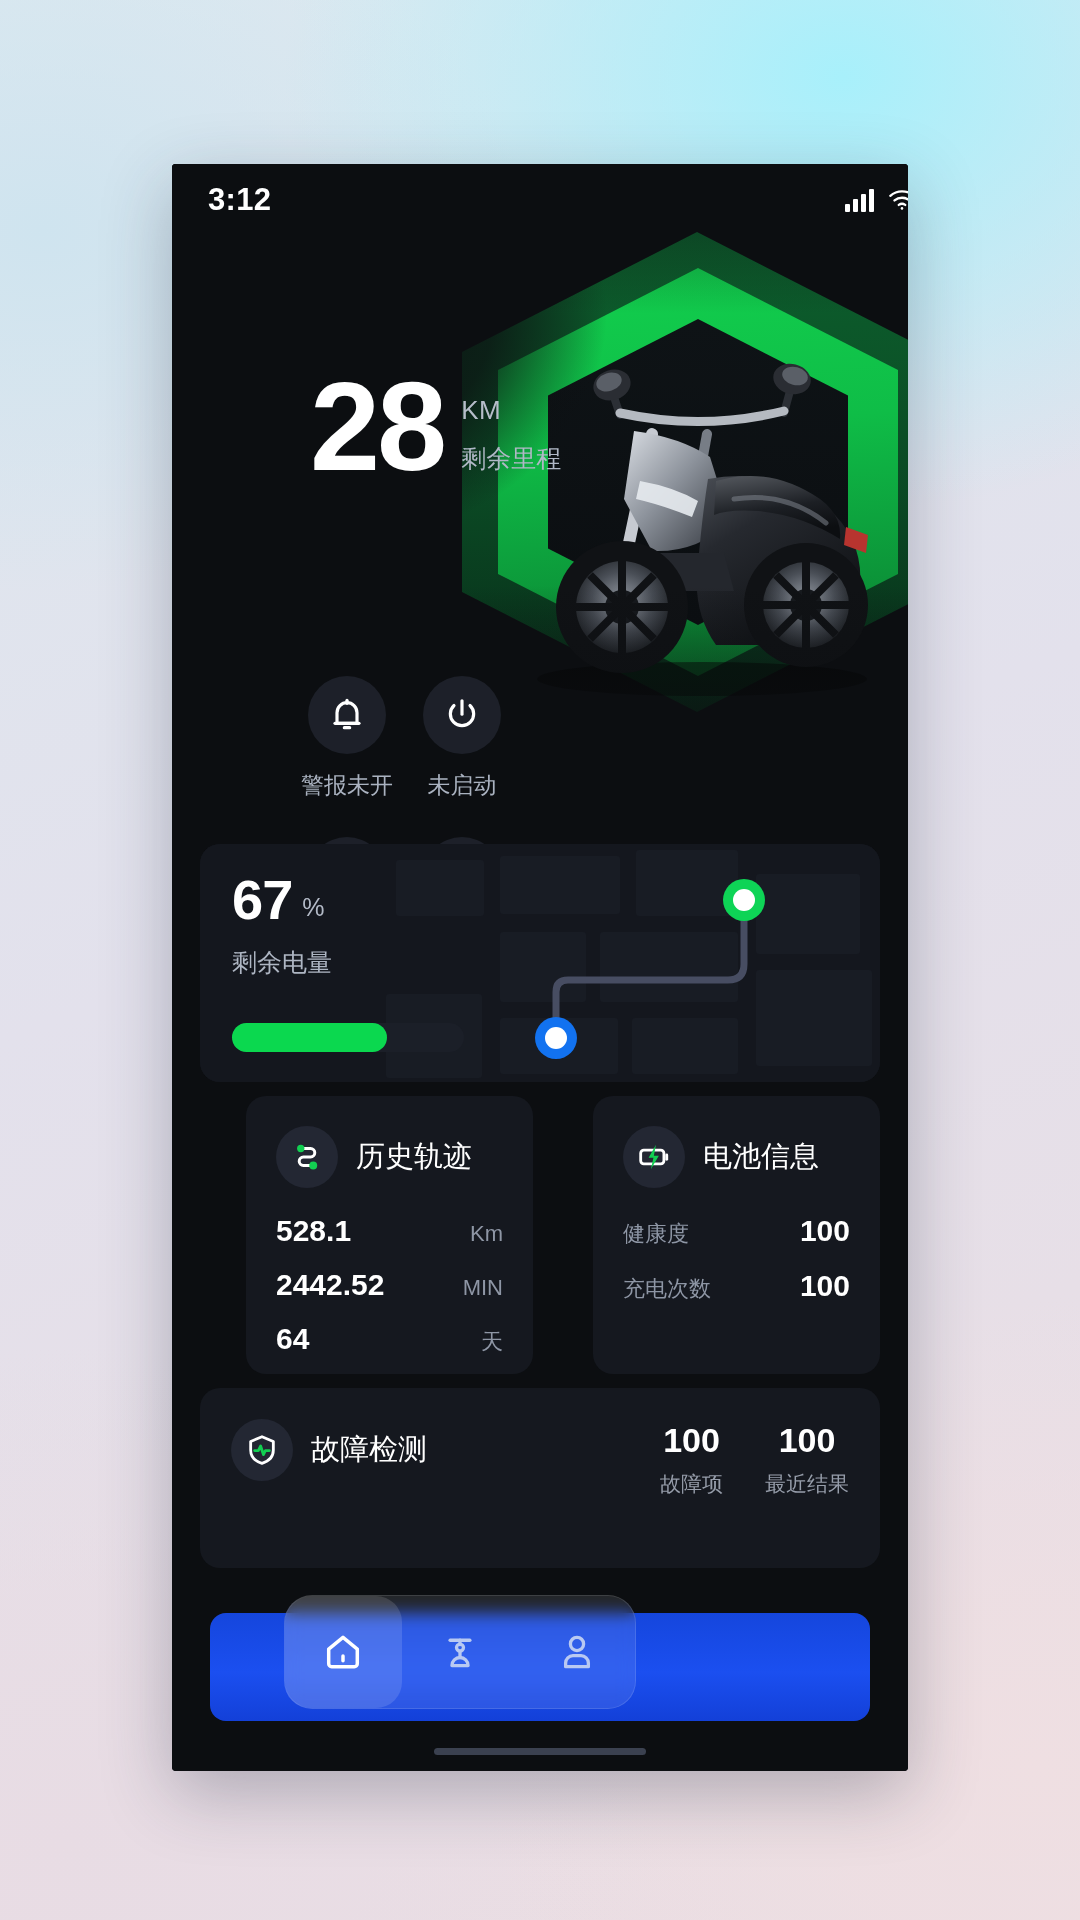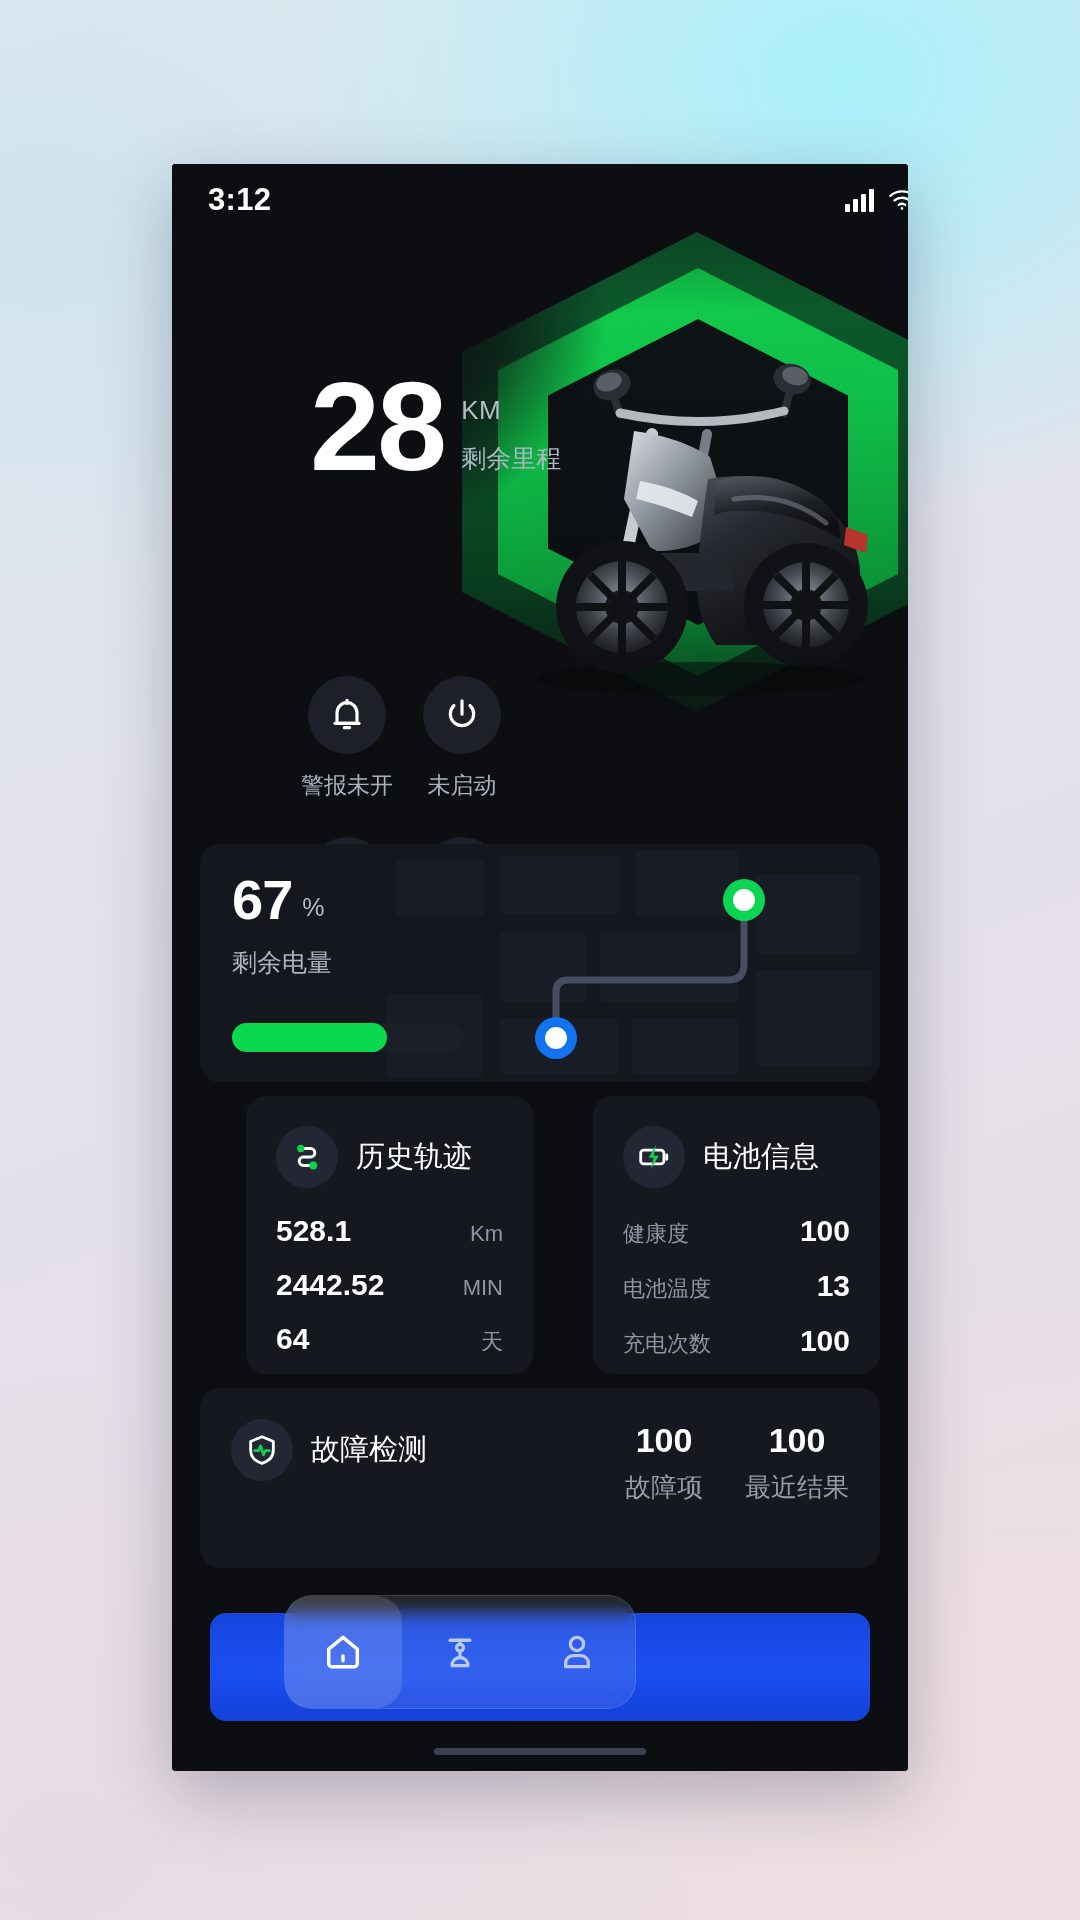--- a/index.html
+++ b/index.html
@@ -339,21 +339,21 @@
     padding-top: 2px;
   }
   .fault-metric { text-align: center; }
   .fault-val {
     color: #ffffff;
     font-size: 34px;
     font-weight: bold;
   }
   .fault-cap {
     color: #969daa;
-    font-size: 26px;
+    font-size: 21px;
     margin-top: 10px;
   }
 
   
   .bottombar {
     position: absolute;
     left: 38px; bottom: 50px;
     width: 660px; height: 108px;
     border-radius: 16px;
     background: linear-gradient(180deg, #1546dd 0%, #1b4ff0 55%, #1340d8 100%);
@@ -624,24 +624,20 @@
                   <path d="M13.4 3.4 L8.2 12.6 H11.6 L9.8 20.6 L15.4 11.2 H11.9 Z" fill="#12cf51"></path>
                 </svg>
               </div>
               <div class="head-title">电池信息</div>
             </div>
             <div class="stat-line">
               <span class="stat-muted">健康度</span>
               <span class="stat-strong">100</span>
             </div>
             <div class="stat-line">
-              <span class="stat-muted">电池温度</span>
-              <span class="stat-strong">13</span>
-            </div>
-            <div class="stat-line">
               <span class="stat-muted">充电次数</span>
               <span class="stat-strong">100</span>
             </div>
           </div>
         </div>
 
         <div class="card card-fault">
           <div class="fault-left">
             <div class="head-circle">
               <svg width="34" height="34" viewBox="0 0 24 24" fill="none">

